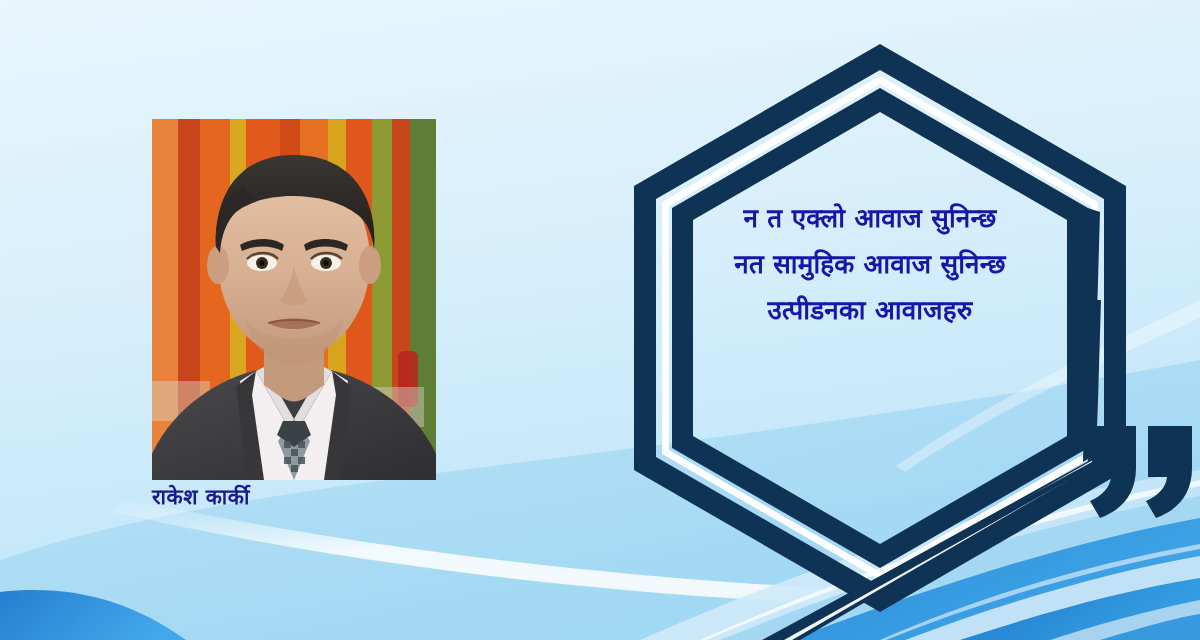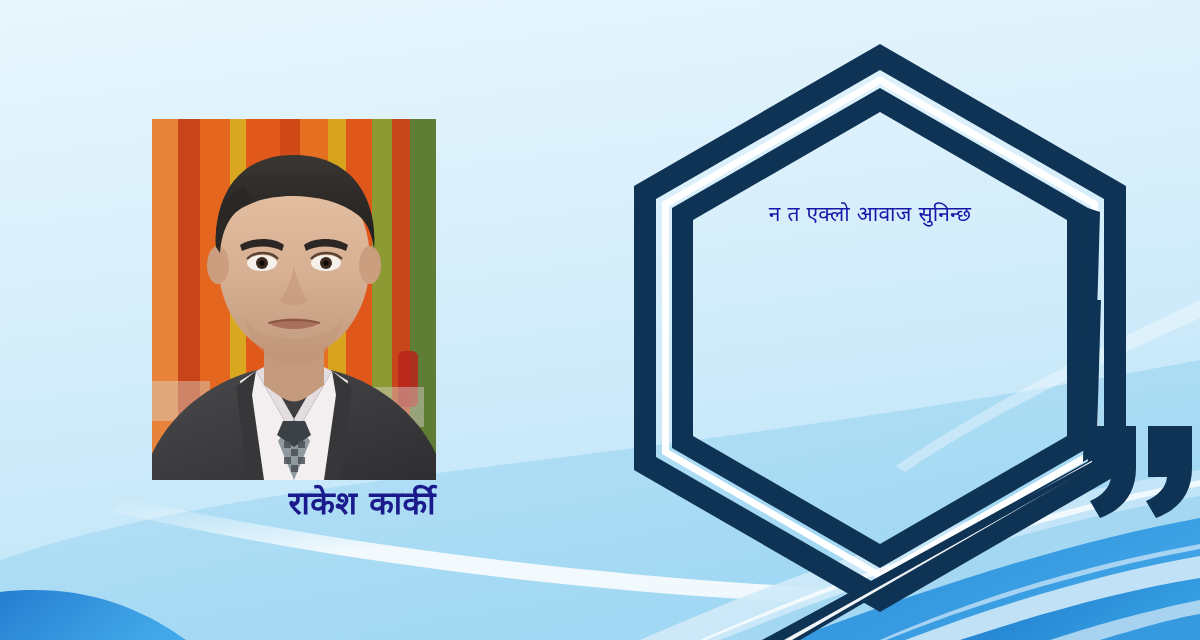--- a/index.html
+++ b/index.html
@@ -29,39 +29,39 @@
     width:284px; height:361px;
   }
   .portrait-photo {
     width:100%; height:100%;
     display:block;
   }
   .portrait-name {
     position:absolute;
     left:152px; top:486px;
     width:284px;
-    text-align:right;
+    text-align:left;
     color:#1a1a8c;
-    font-size:32px;
+    font-size:21px;
     font-weight:bold;
     letter-spacing:.5px;
     line-height:1.1;
   }
 
   
   .hex-layer { position:absolute; inset:0; width:1200px; height:640px; }
 
   .quote-text {
     position:absolute;
     left:660px; top:196px;
     width:420px;
     text-align:center;
     color:#1616a8;
-    font-size:21px;
-    font-weight:normal;
+    font-size:26px;
+    font-weight:bold;
     line-height:1.76;
     letter-spacing:.2px;
   }
   .quote-text .qline { display:block; white-space:nowrap; }
 </style>
 </head>
 <body>
 
 <div id="canvas">
 
@@ -253,15 +253,17 @@
     </g>
 
     <g fill="#0e3354">
       <path d="M1092,426 h44 v42 c0,26 -14,42 -36,50 l-10,-17 c13,-6 20,-14 21,-24 h-19 Z"></path>
       <path d="M1148,426 h44 v42 c0,26 -14,42 -36,50 l-10,-17 c13,-6 20,-14 21,-24 h-19 Z"></path>
     </g>
   </svg>
 
   <div class="quote-text">
     <span class="qline">न त एक्लो आवाज सुनिन्छ</span>
+    <span class="qline">नत सामुहिक आवाज सुनिन्छ</span>
+    <span class="qline">उत्पीडनका आवाजहरु</span>
   </div>
 
 </div>
 
 </body></html>

